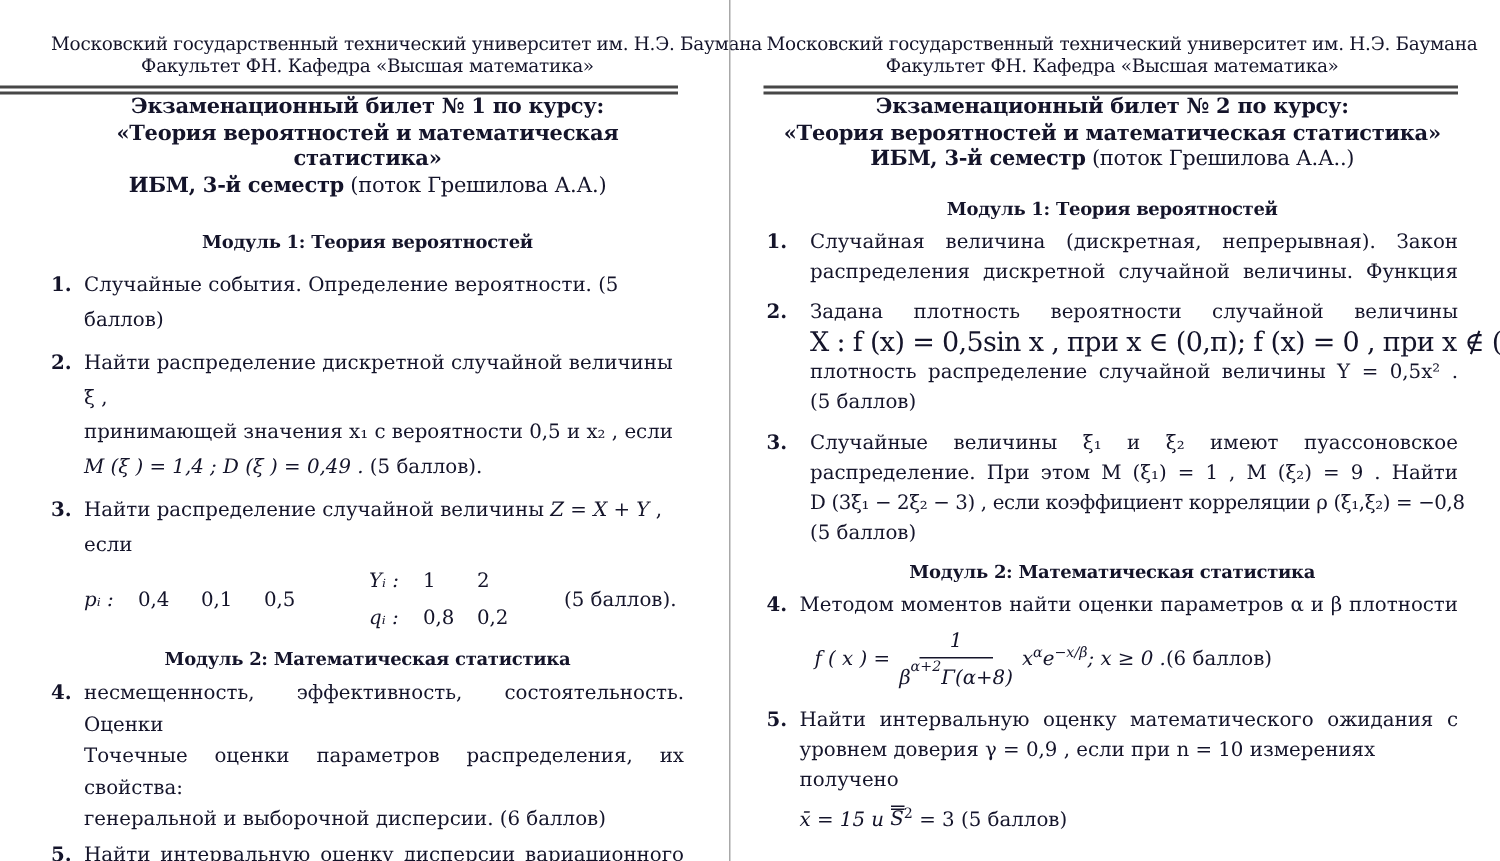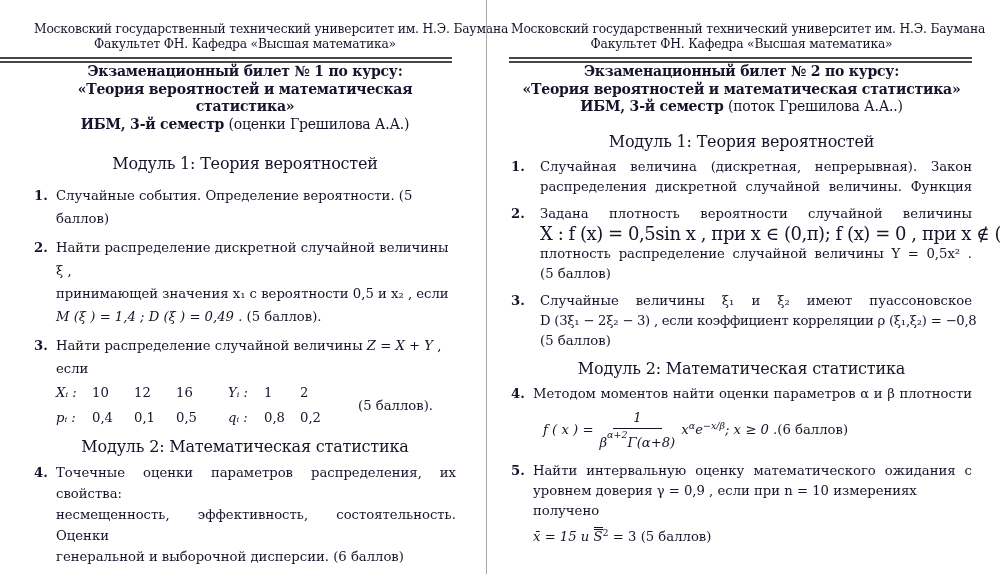--- a/index.html
+++ b/index.html
@@ -17,21 +17,21 @@
   .hdr{text-align:center;font-size:12.3px;line-height:15px;white-space:nowrap;
        letter-spacing:-0.2px;margin-bottom:5px;}
   .rule{height:2px;border-top:2px solid #474747;border-bottom:2px solid #474747;}
   .rule-l{margin:2px 4px 0 -34px;}
   .rule-r{margin:2px 0 0 -2px;}
 
   .title{text-align:center;font-weight:bold;font-size:14px;line-height:17.5px;margin-top:0;
          letter-spacing:-0.2px;}
   .title .nrm{font-weight:normal;}
 
-  .mod{text-align:center;font-weight:normal;font-size:16px;letter-spacing:-0.2px;}
+  .mod{text-align:center;font-weight:bold;font-size:12px;letter-spacing:-0.2px;}
   .page-left .mod1{margin-top:21px;}
   .page-left .mod2{margin-top:7px;}
   .page-right .mod1{margin-top:16px;}
   .page-right .mod2{margin-top:8px;}
 
   .item{display:flex;font-size:13.2px;}
   .page-left .item{line-height:23px;margin-top:6px;}
   .page-right .item{line-height:20px;margin-top:7px;}
   .num{font-weight:bold;flex:none;width:22px;}
   .wnum{width:29px;}
@@ -39,21 +39,21 @@
   .jl{text-align:justify;text-align-last:justify;}
   .it{font-style:italic;}
   .sm{white-space:nowrap;letter-spacing:-0.45px;font-size:18px;}
   .sm2{white-space:nowrap;letter-spacing:-0.25px;}
 
   .q3grid{display:flex;align-items:center;line-height:25px;}
   .trow{display:flex;}
   .tlab{flex:none;width:36px;font-style:italic;}
   .tc3{flex:none;width:42px;}
   .tc2{flex:none;width:36px;}
-  .tbl2{margin-left:10px;}
+  .tbl2{margin-left:28px;}
   .pts{margin-left:22px;}
 
   .fml{display:flex;align-items:center;font-style:italic;margin:5px 0 2px 10px;line-height:18px;}
   .frac{display:inline-flex;flex-direction:column;align-items:center;margin:0 6px;}
   .fn{padding:0 20px 1px;border-bottom:1.3px solid #14142a;}
   .fd{padding-top:1px;}
   .fsup{font-size:9.5px;vertical-align:5px;position:relative;top:-4px;font-style:italic;}
   .dbl{display:inline-block;border-top:3px double #14142a;line-height:13px;padding-top:0px;font-style:italic;}
   sup.s2{font-size:9.5px;}
 </style>
@@ -64,21 +64,21 @@
 
   <div class="page page-left">
     <div class="hdr">
       <div>Московский  государственный технический университет им. Н.Э. Баумана</div>
       <div>Факультет ФН. Кафедра «Высшая математика»</div>
     </div>
     <div class="rule rule-l"></div>
     <div class="title">
       <div>Экзаменационный билет № 1 по курсу:</div>
       <div>«Теория вероятностей и математическая статистика»</div>
-      <div><b>ИБМ, 3-й семестр</b><span class="nrm"> (оценки Грешилова А.А.)</span></div>
+      <div><b>ИБМ, 3-й семестр</b><span class="nrm"> (поток Грешилова А.А.)</span></div>
     </div>
 
     <div class="mod mod1">Модуль 1: Теория вероятностей</div>
 
     <div class="item" style="margin-top:11px;">
       <span class="num">1.</span>
       <div class="bd">
           <div>Случайные события. Определение вероятности. (5 баллов)</div>
         </div>
     </div>
@@ -91,26 +91,20 @@
         <div><span class="it">M (ξ ) = 1,4 ;   D (ξ ) = 0,49 .</span><span>  (5 баллов).</span></div>
       </div>
     </div>
 
     <div class="item">
       <span class="num">3.</span>
       <div class="bd">
         <div><span>Найти распределение случайной величины  </span><span class="it">Z = X + Y</span><span> , если</span></div>
         <div class="q3grid">
           <div>
-            <div class="trow">
-                <span class="tlab">Xᵢ :</span>
-                <span class="tc3">10</span>
-                <span class="tc3">12</span>
-                <span class="tc3">16</span>
-              </div>
             <div class="trow">
                 <span class="tlab">pᵢ :</span>
                 <span class="tc3">0,4</span>
                 <span class="tc3">0,1</span>
                 <span class="tc3">0,5</span>
               </div>
           </div>
           <div class="tbl2">
             <div class="trow">
                 <span class="tlab">Yᵢ :</span>
@@ -126,22 +120,22 @@
           <span class="pts">(5 баллов).</span>
         </div>
       </div>
     </div>
 
     <div class="mod mod2">Модуль 2: Математическая статистика</div>
 
     <div class="item" style="line-height:21px;">
       <span class="num">4.</span>
       <div class="bd">
+        <div class="jl">несмещенность, эффективность, состоятельность. Оценки</div>
         <div class="jl">Точечные оценки параметров распределения, их свойства:</div>
-        <div class="jl">несмещенность, эффективность, состоятельность. Оценки</div>
         <div>генеральной и выборочной дисперсии.  (6 баллов)</div>
       </div>
     </div>
 
     <div class="item" style="margin-top:3px;line-height:21px;">
       <span class="num">5.</span>
       <div class="bd">
         <div class="jl">Найти интервальную оценку дисперсии вариационного ряда</div>
 
       </div>
@@ -180,20 +174,21 @@
         <div class="sm">X :  f (x) = 0,5sin x ,  при  x ∈ (0,π);   f (x) = 0 ,  при  x ∉ (0,π) ,  найти</div>
         <div class="jl">плотность распределение случайной величины   Y = 0,5x² .</div>
         <div>(5 баллов)</div>
       </div>
     </div>
 
     <div class="item">
       <span class="num wnum">3.</span>
       <div class="bd">
         <div class="jl">Случайные величины  ξ₁  и  ξ₂  имеют пуассоновское</div>
+        <div class="jl">распределение.  При  этом   M (ξ₁) = 1 ,    M (ξ₂) = 9 .   Найти</div>
         <div class="sm2">D (3ξ₁ − 2ξ₂ − 3) ,  если коэффициент корреляции  ρ (ξ₁,ξ₂) = −0,8</div>
         <div>(5 баллов)</div>
       </div>
     </div>
 
     <div class="mod mod2">Модуль 2: Математическая статистика</div>
 
     <div class="item" style="margin-top:6px;">
       <span class="num">4.</span>
       <div class="bd">

